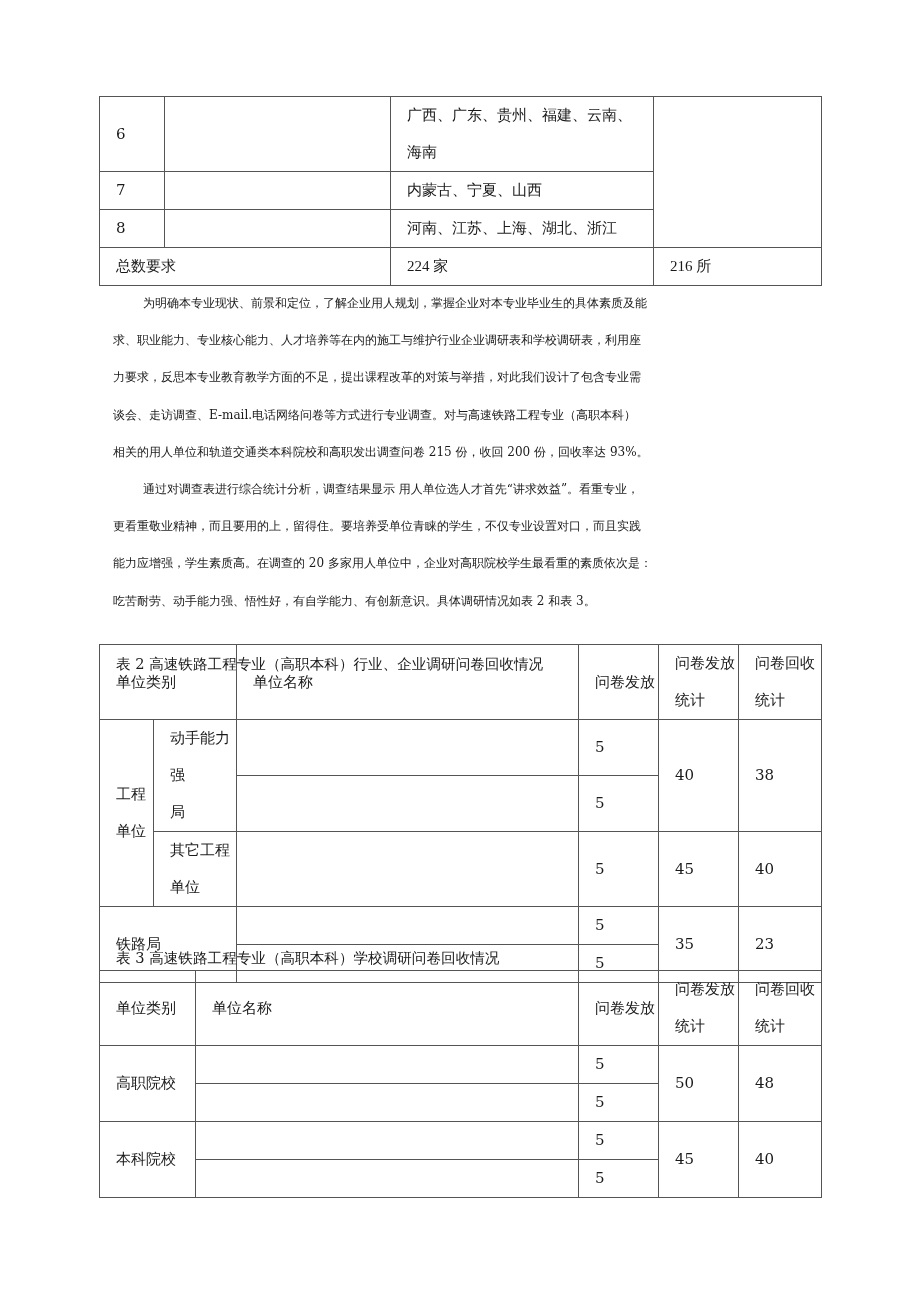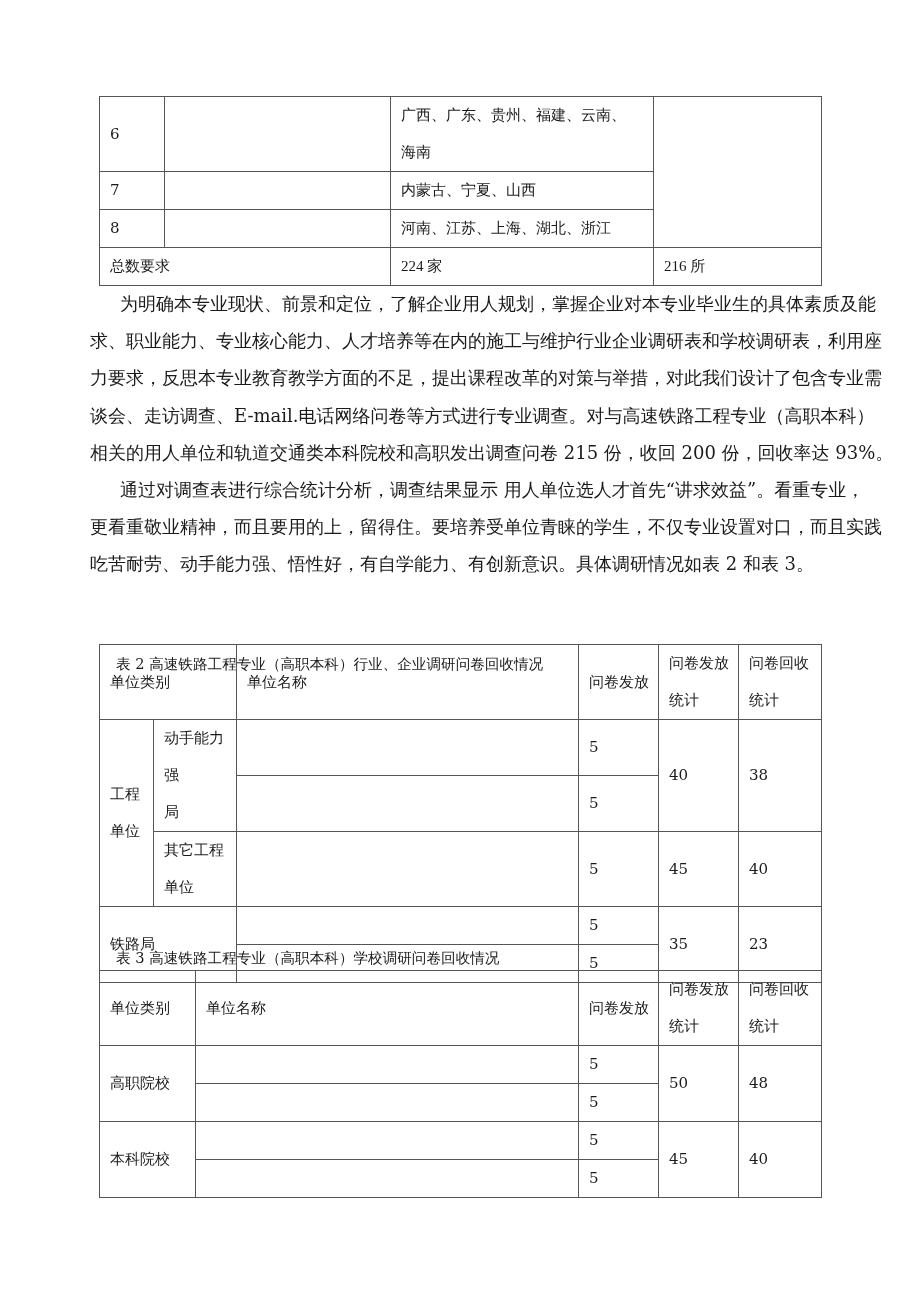--- a/index.html
+++ b/index.html
@@ -1,21 +1,21 @@
 <!DOCTYPE html>
 <html><head>
 <meta charset="utf-8">
 <style>
   html, body { margin:0; padding:0; background:#ffffff; }
   body { width:920px; height:1301px; position:relative; overflow:hidden;
          font-family:"DejaVu Serif","Liberation Serif",serif; color:#1a1a1a; font-size:15px; }
   .page { position:absolute; left:0; top:0; width:920px; height:1301px; }
   table { position:absolute; border-collapse:collapse; table-layout:fixed; }
-  td { border:1px solid #555; padding:0 0 0 10px; vertical-align:middle; font-size:15px; line-height:37px; color:#1a1a1a; }
-  .para { position:absolute; left:90px; width:722px; font-size:18px; line-height:37.2px; text-align:justify; }
+  td { border:1px solid #555; padding:0 0 0 16px; vertical-align:middle; font-size:15px; line-height:37px; color:#1a1a1a; }
+  .para { position:absolute; left:113px; width:722px; font-size:12px; line-height:37.2px; text-align:justify; }
   .para .line { display:block; white-space:nowrap; }
   .indent { padding-left:30px; }
   .caption { position:absolute; left:116px; font-size:14.6px; line-height:20px; white-space:nowrap; }
 </style>
 </head>
 <body>
 
 <div class="page">
 
   <table style="left:99px; top:96px; width:722px;">
@@ -57,20 +57,21 @@
     <span class="line indent">为明确本专业现状、前景和定位，了解企业用人规划，掌握企业对本专业毕业生的具体素质及能</span>
     <span class="line">求、职业能力、专业核心能力、人才培养等在内的施工与维护行业企业调研表和学校调研表，利用座</span>
     <span class="line">力要求，反思本专业教育教学方面的不足，提出课程改革的对策与举措，对此我们设计了包含专业需</span>
     <span class="line">谈会、走访调查、E-mail.电话网络问卷等方式进行专业调查。对与高速铁路工程专业（高职本科）</span>
     <span class="line">相关的用人单位和轨道交通类本科院校和高职发出调查问卷 215 份，收回 200 份，回收率达 93%。</span>
   </div>
 
   <div class="para" style="top:471px;">
     <span class="line indent">通过对调查表进行综合统计分析，调查结果显示 用人单位选人才首先“讲求效益”。看重专业，</span>
     <span class="line">更看重敬业精神，而且要用的上，留得住。要培养受单位青睐的学生，不仅专业设置对口，而且实践</span>
+    <span class="line">能力应增强，学生素质高。在调查的 20 多家用人单位中，企业对高职院校学生最看重的素质依次是：</span>
     <span class="line">吃苦耐劳、动手能力强、悟性好，有自学能力、有创新意识。具体调研情况如表 2 和表 3。</span>
   </div>
 
   <div class="caption" style="top:654px;">表 2 高速铁路工程专业（高职本科）行业、企业调研问卷回收情况</div>
   <table style="left:99px; top:644px; width:722px;">
     <colgroup>
       <col style="width:54px">
         <col style="width:83px">
         <col style="width:342px">
         <col style="width:80px">

